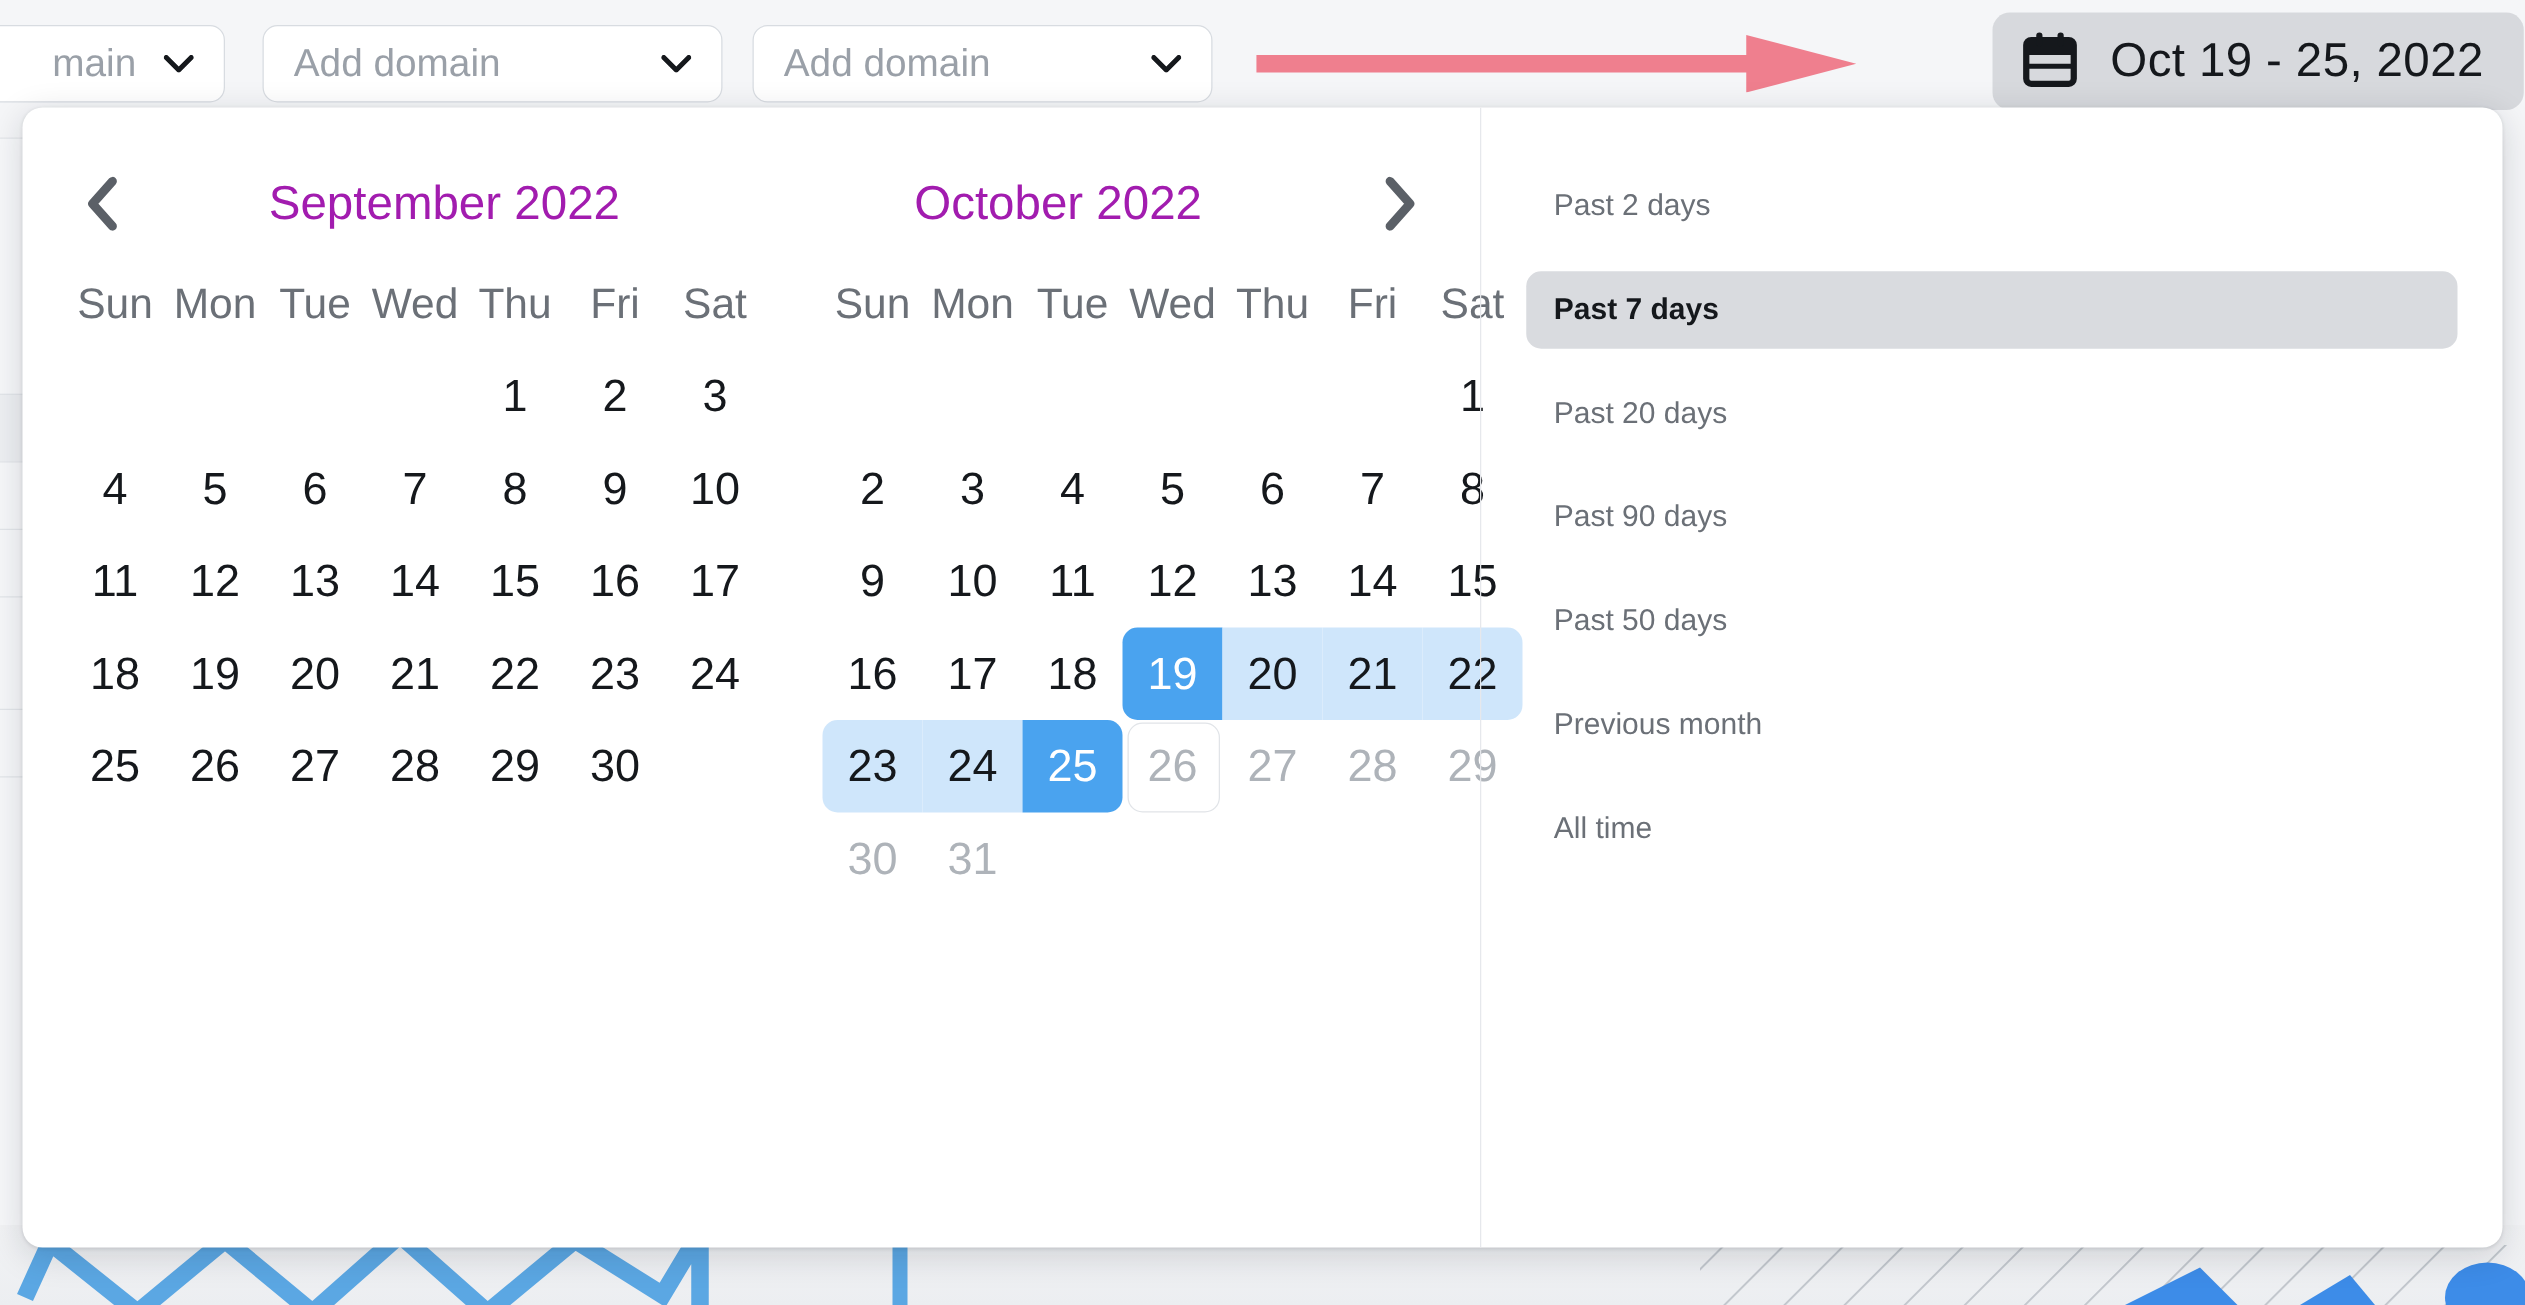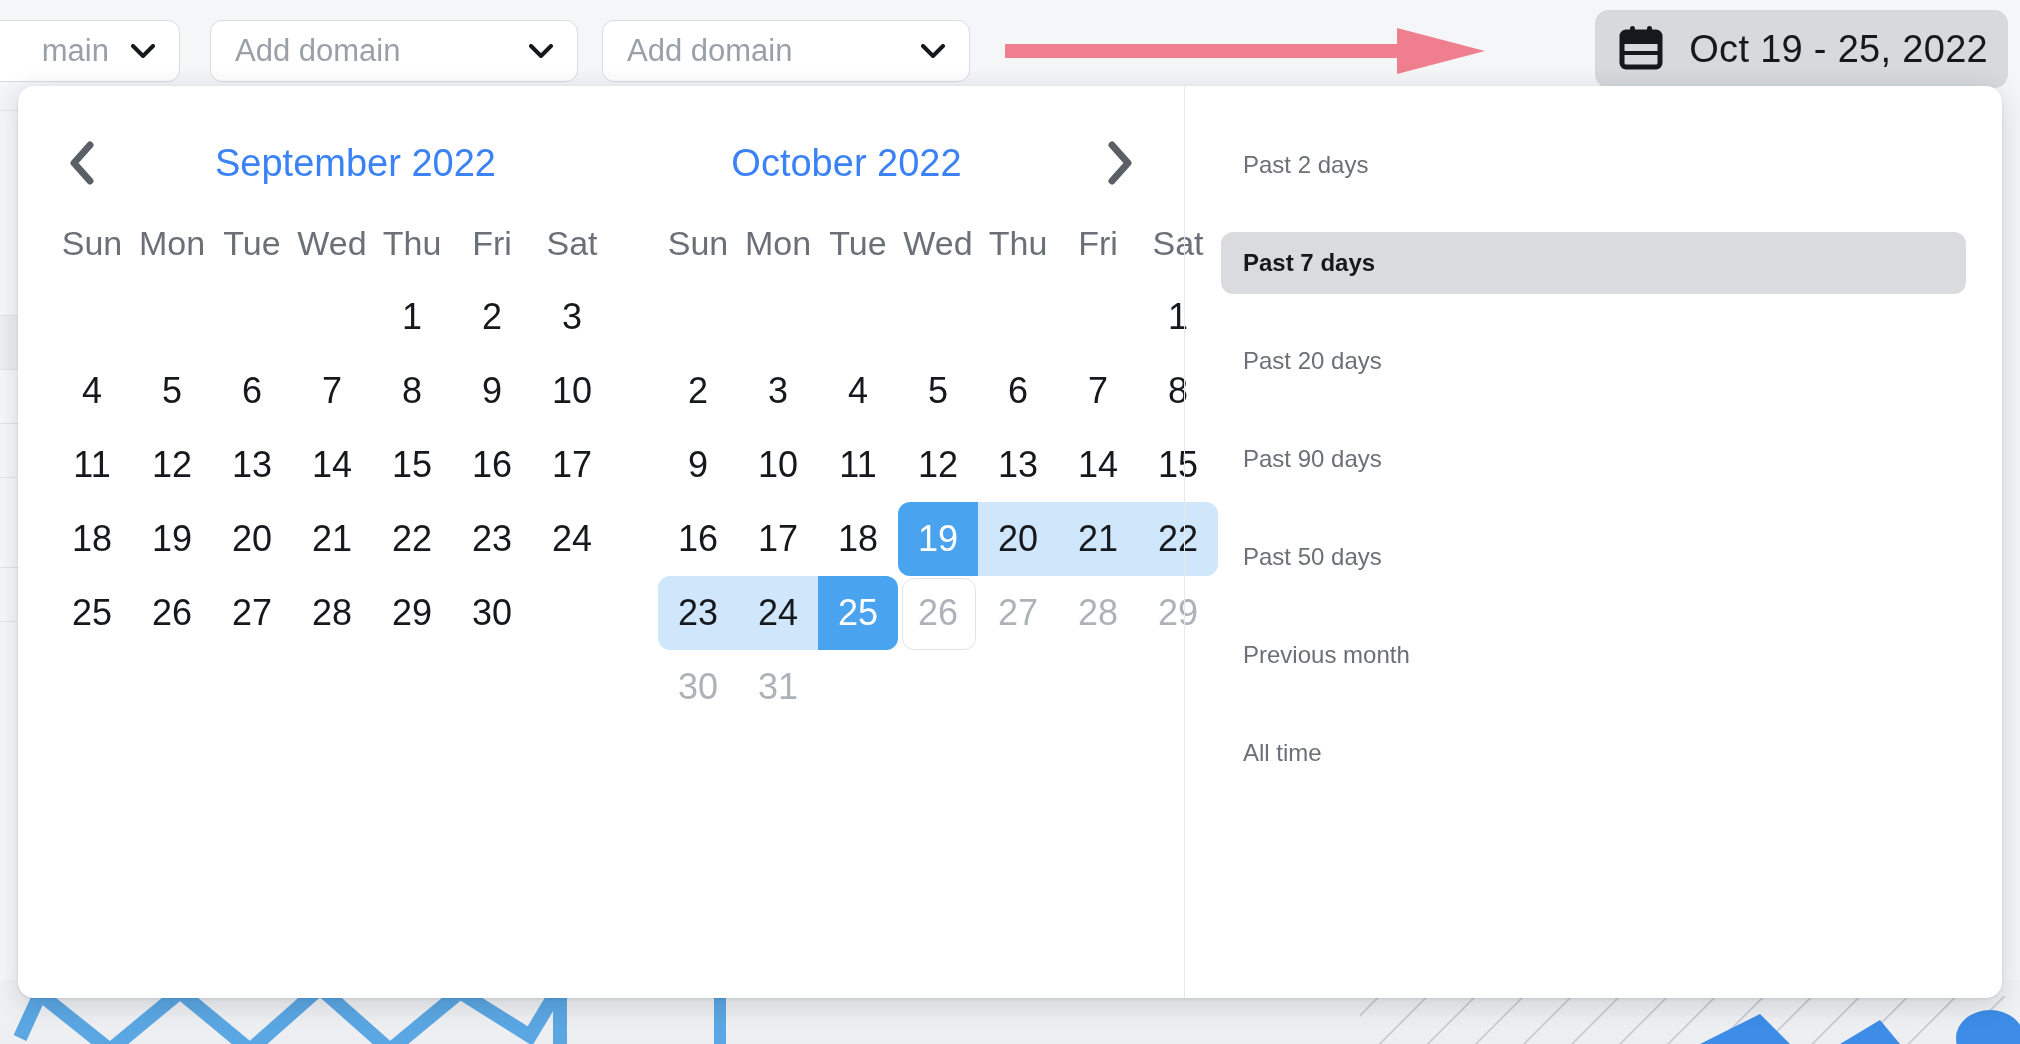--- a/index.html
+++ b/index.html
@@ -41,22 +41,22 @@
   }
   .domain-select .dlabel { font-size: 31px; color: #9aa0a8; white-space: nowrap; }
   .domain-select.partial { left: -90px; width: 270px; justify-content: flex-end; }
   .chev {
     width: 24px; height: 14px; flex: 0 0 auto;
   }
 
   .arrow-annot { position: absolute; left: 1005px; top: 28px; width: 480px; height: 46px; }
 
   .date-btn {
-    position: absolute; right: 12px; top: 10px;
-    height: 78px; padding: 0 20px 0 24px;
+    position: absolute; right: 1px; top: 10px;
+    height: 78px; padding: 0 32px 0 24px;
     background: #d7d9dd; border: none; border-radius: 14px;
     display: flex; align-items: center; gap: 26px;
     cursor: pointer;
   }
   .date-btn .dtext { font-size: 38px; color: #15181c; font-weight: 400; white-space: nowrap; letter-spacing: .3px; }
 
   
   .popup {
     position: absolute; left: 18px; top: 86px;
     width: 1984px; height: 912px;
@@ -67,21 +67,21 @@
   .cal-pane { width: 1166px; padding: 34px 0 0 0; position: relative; }
   .side-pane { flex: 1; border-left: 1px solid #e6e8ec; padding: 48px 0 0 0; position: relative; }
 
   
   .cal-header { display: flex; align-items: center; height: 86px; padding: 0 36px; }
   .navbtn {
     width: 56px; height: 56px; flex: 0 0 auto;
     display: flex; align-items: center; justify-content: center;
     background: none; border: none; cursor: pointer;
   }
-  .month-title { flex: 1; text-align: center; font-size: 38px; color: #3b82f6; }
+  .month-title { flex: 1; text-align: center; font-size: 38px; color: #a21caf; }
 
   
   .months { display: flex; padding: 0 34px; }
   .month { width: 560px; }
   .wk-row { display: flex; }
   .wk-row .cell {
     width: 80px; height: 74px;
     display: flex; align-items: center; justify-content: center;
     font-size: 34px; color: #6b7077;
   }
@@ -105,21 +105,21 @@
   .day.sel-end { border-top-right-radius: 12px; border-bottom-right-radius: 12px; }
   .day.range-start-edge { border-top-left-radius: 12px; border-bottom-left-radius: 12px; }
   .day.range-end-edge { border-top-right-radius: 12px; border-bottom-right-radius: 12px; }
 
   
   .preset {
     margin: 0 36px; height: 62px; padding: 0 22px; border-radius: 12px;
     display: flex; align-items: center;
     font-size: 24px; color: #6b7077; cursor: pointer;
   }
-  .preset + .preset { margin-top: 36px; }
+  .preset + .preset { margin-top: 21px; }
   .preset.active { background: #d9dbdf; color: #15181c; font-weight: 600; }
 
   .side-actions {
     position: absolute; left: 56px; bottom: 62px;
     display: flex; align-items: center; gap: 44px;
   }
   .apply-btn {
     height: 76px; padding: 0 34px; border: none; border-radius: 14px;
     background: #3d8ce8; color: #fff; font-size: 38px; cursor: pointer;
     font-family: inherit;

